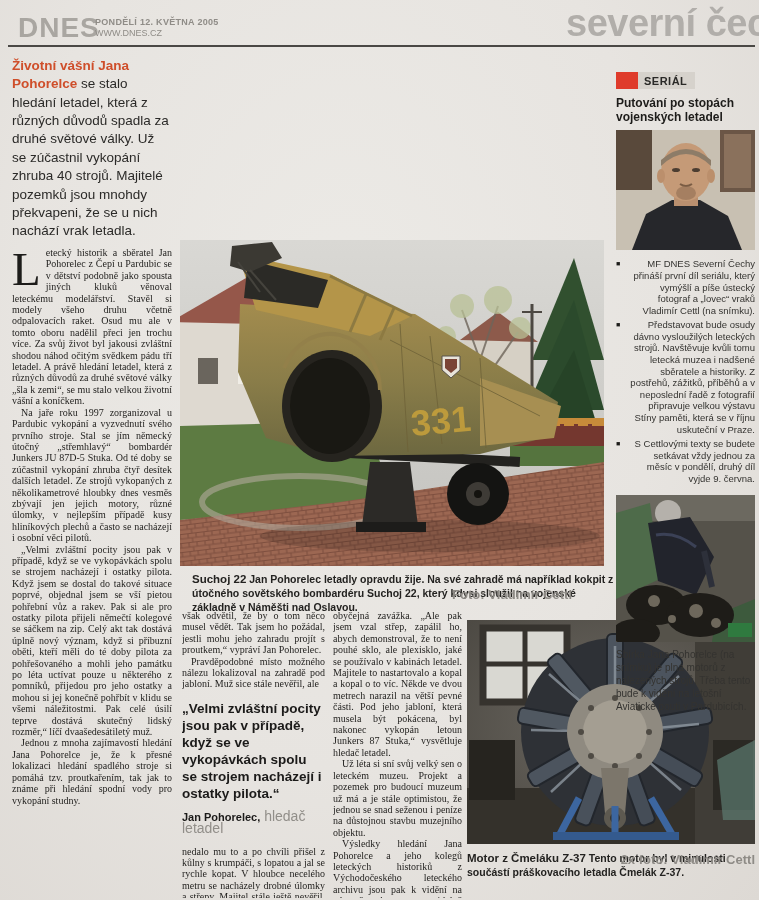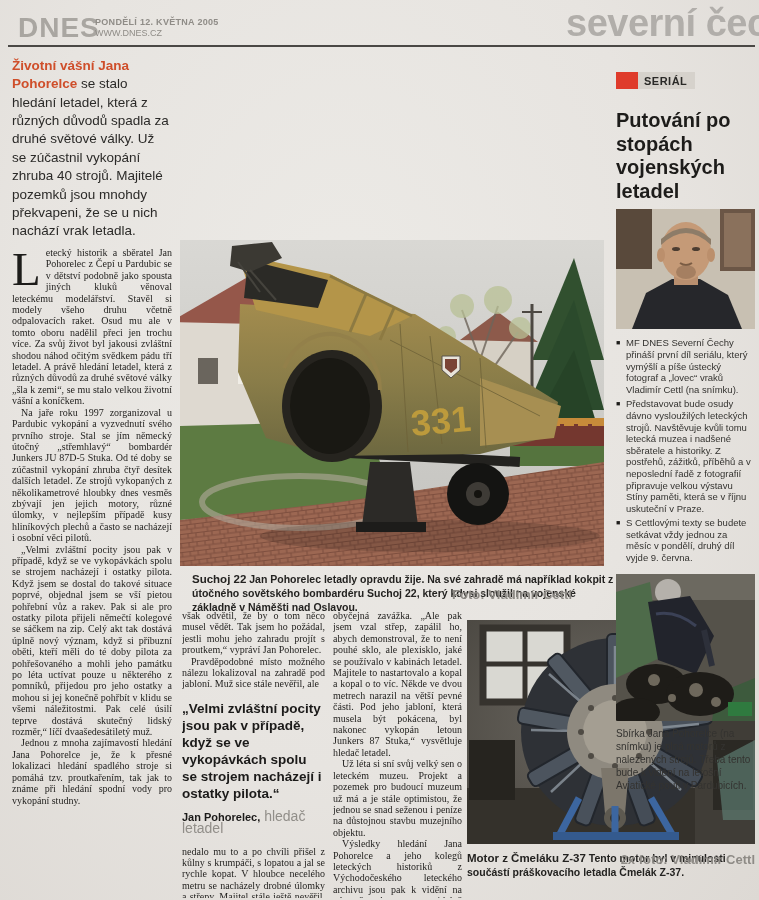--- a/index.html
+++ b/index.html
@@ -40,27 +40,27 @@
   #mainCaption .credit{position:absolute;right:42px;top:14px;}
   #engineCaption{position:absolute;left:467px;top:851px;width:288px;}
   #engineCaption .credit{position:absolute;right:0;top:0;}
   
   .pullquote{margin:10px 0 9px 0;font-size:13.5px;font-weight:bold;line-height:17px;color:#1b1a19;text-align:left;font-family:"Liberation Sans",sans-serif;}
   .pq-attr{margin:7px 0 10px 0;font-family:"Liberation Sans",sans-serif;text-align:left;}
   .pq-name{font-size:11px;font-weight:bold;color:#1b1a19;}
   .pq-role{font-size:14px;color:#918e89;}
   
   #sidebar{position:absolute;left:616px;top:72px;width:139px;}
-  .badge-row{display:flex;align-items:stretch;height:17px;margin-bottom:20px;}
+  .badge-row{display:flex;align-items:stretch;height:17px;margin-bottom:7px;}
   .badge-square{width:22px;background:#df3b2b;}
   .badge-label{background:#d6d2cc;color:#2a2927;font-size:11px;font-weight:bold;letter-spacing:.5px;
                padding:2px 8px 0 6px;line-height:15px;}
-  .sb-title{font-size:20px;font-weight:bold;line-height:1.18;color:#1d1c1a;margin:0 0 2px 0;}
+  .sb-title{font-size:12px;font-weight:bold;line-height:1.18;color:#1d1c1a;margin:0 0 2px 0;}
   .sb-list{margin:8px 0 0 0;padding:0;list-style:none;font-size:9.5px;line-height:11.6px;color:#343330;}
-  .sb-list li{position:relative;padding-left:10px;margin-bottom:3px;}
+  .sb-list li{position:relative;padding-left:10px;margin-bottom:3px;text-align:right;}
   .sb-list .bullet{position:absolute;left:0;top:0;font-size:7px;color:#1d1c1a;}
   .sb-caption{margin-top:6px;font-size:10px;line-height:1.32;color:#343330;}
 </style>
 </head>
 <body>
 
 <div id="page">
 
   <div class="logo">DNES</div>
   <div class="dateline">

